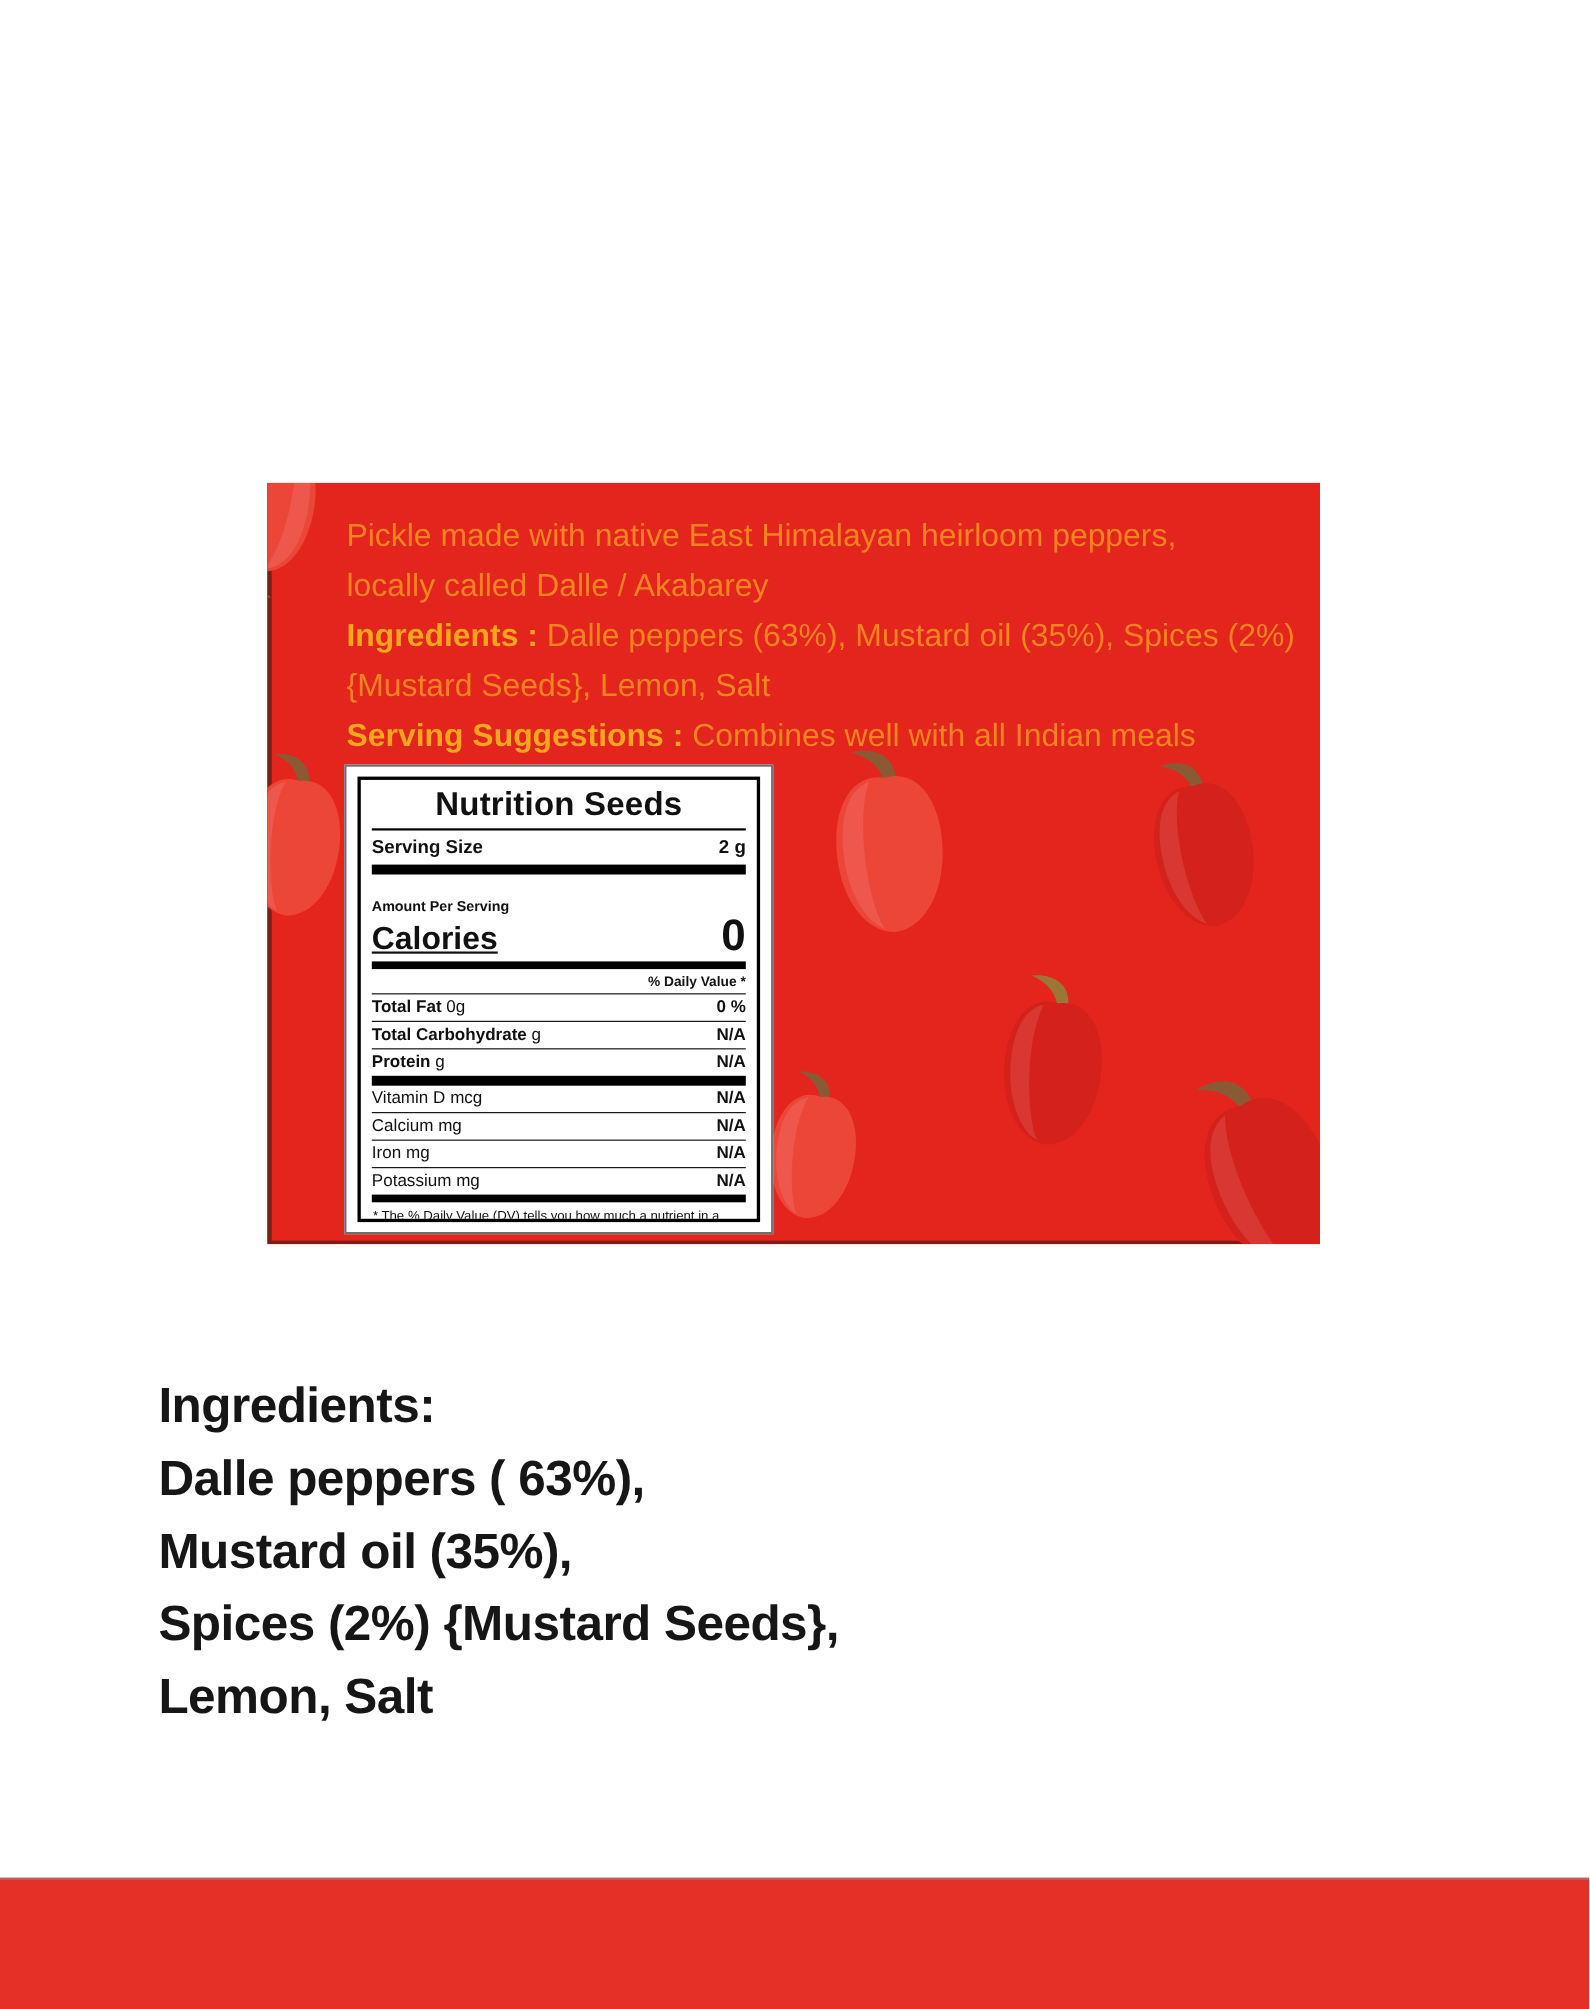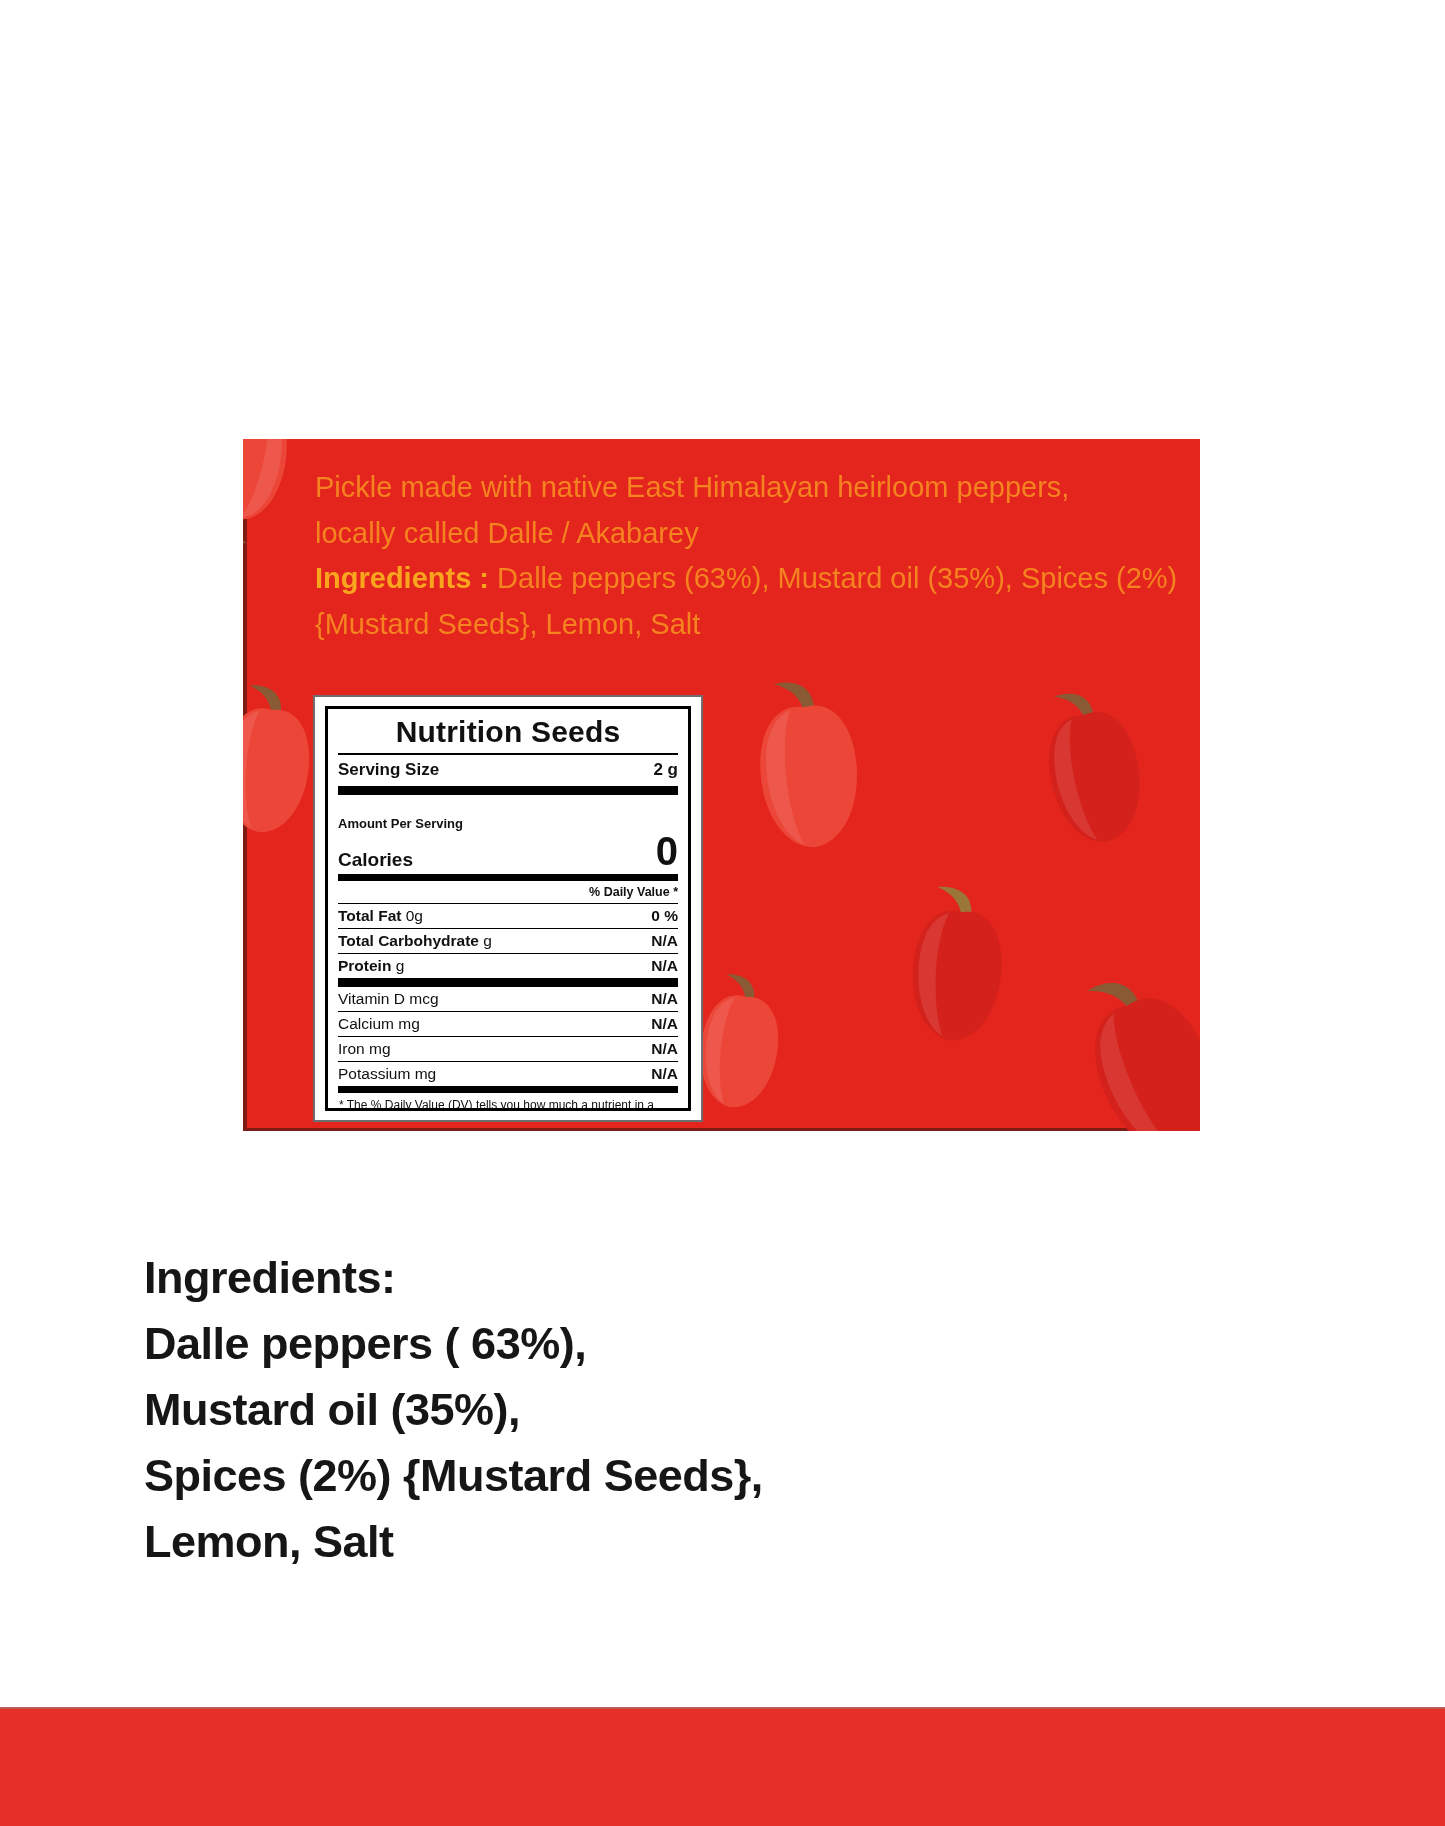--- a/index.html
+++ b/index.html
@@ -39,21 +39,21 @@
     box-sizing:border-box;height:100%;border:3px solid #000;padding:0 10px;
     background:#fff;color:#111;overflow:hidden;
   }
   .nf-title{font-size:30px;font-weight:bold;text-align:center;padding:6px 0 4px;letter-spacing:0.2px;}
   .nf-rule{border-top:2px solid #000;}
   .nf-serving{display:flex;justify-content:space-between;font-size:17px;font-weight:bold;padding:5px 0 6px;}
   .nf-bar{background:#000;}
   .h9{height:9px;} .h7{height:7px;}
   .nf-aps{font-size:13px;font-weight:bold;padding:21px 0 0;}
   .nf-cal{display:flex;justify-content:space-between;align-items:flex-end;padding:0 0 3px;}
-  .cal-l{font-size:19px;font-weight:bold;line-height:1.1;}
+  .cal-l{font-size:29px;font-weight:bold;line-height:1.1;text-decoration:underline;}
   .cal-v{font-size:40px;font-weight:bold;line-height:1.0;}
   .nf-dv{text-align:right;font-size:12.5px;font-weight:bold;padding:4px 0;border-bottom:1.5px solid #000;}
   .nf-row{display:flex;justify-content:space-between;font-size:15.5px;padding:3px 0;border-bottom:1.5px solid #000;align-items:baseline;}
   .nf-row.nb{border-bottom:none;}
   .nf-row .nm b{font-weight:bold;}
   .nf-row .val{font-weight:bold;}
   .nf-foot{font-size:12px;line-height:1.3;padding:5px 1px 0;color:#111;}
 
   
   .ingredients{
@@ -115,20 +115,21 @@
       <path class="pstem" d="M50,36 C48,22 40,14 26,9 C42,6 60,12 58,34 Z"></path>
       <path class="pbody" d="M50,30 C24,24 8,52 10,88 C12,124 30,146 50,147 C70,146 88,124 90,88 C92,52 76,24 50,30 Z"></path>
       <path class="plobe" d="M38,32 C20,38 14,60 15,86 C16,114 28,138 42,144 C30,120 26,60 38,32 Z"></path>
     </svg>
 
     <div class="panel-text">
       <div class="pline"><span class="plabel"></span><span>Pickle made with native East Himalayan heirloom peppers,</span></div>
       <div class="pline"><span class="plabel"></span><span>locally called Dalle / Akabarey</span></div>
       <div class="pline"><span class="plabel">Ingredients : </span><span>Dalle peppers (63%), Mustard oil (35%), Spices (2%)</span></div>
       <div class="pline"><span class="plabel"></span><span>{Mustard Seeds}, Lemon, Salt</span></div>
+      <div class="pline"><span class="plabel">Serving Suggestions : </span><span>Combines well with all Indian meals</span></div>
     </div>
 
     <div class="nutrition">
       <div class="nf-inner">
         <div class="nf-title">Nutrition Seeds</div>
         <div class="nf-rule"></div>
         <div class="nf-serving">
           <span>Serving Size</span>
           <span>2 g</span>
         </div>

